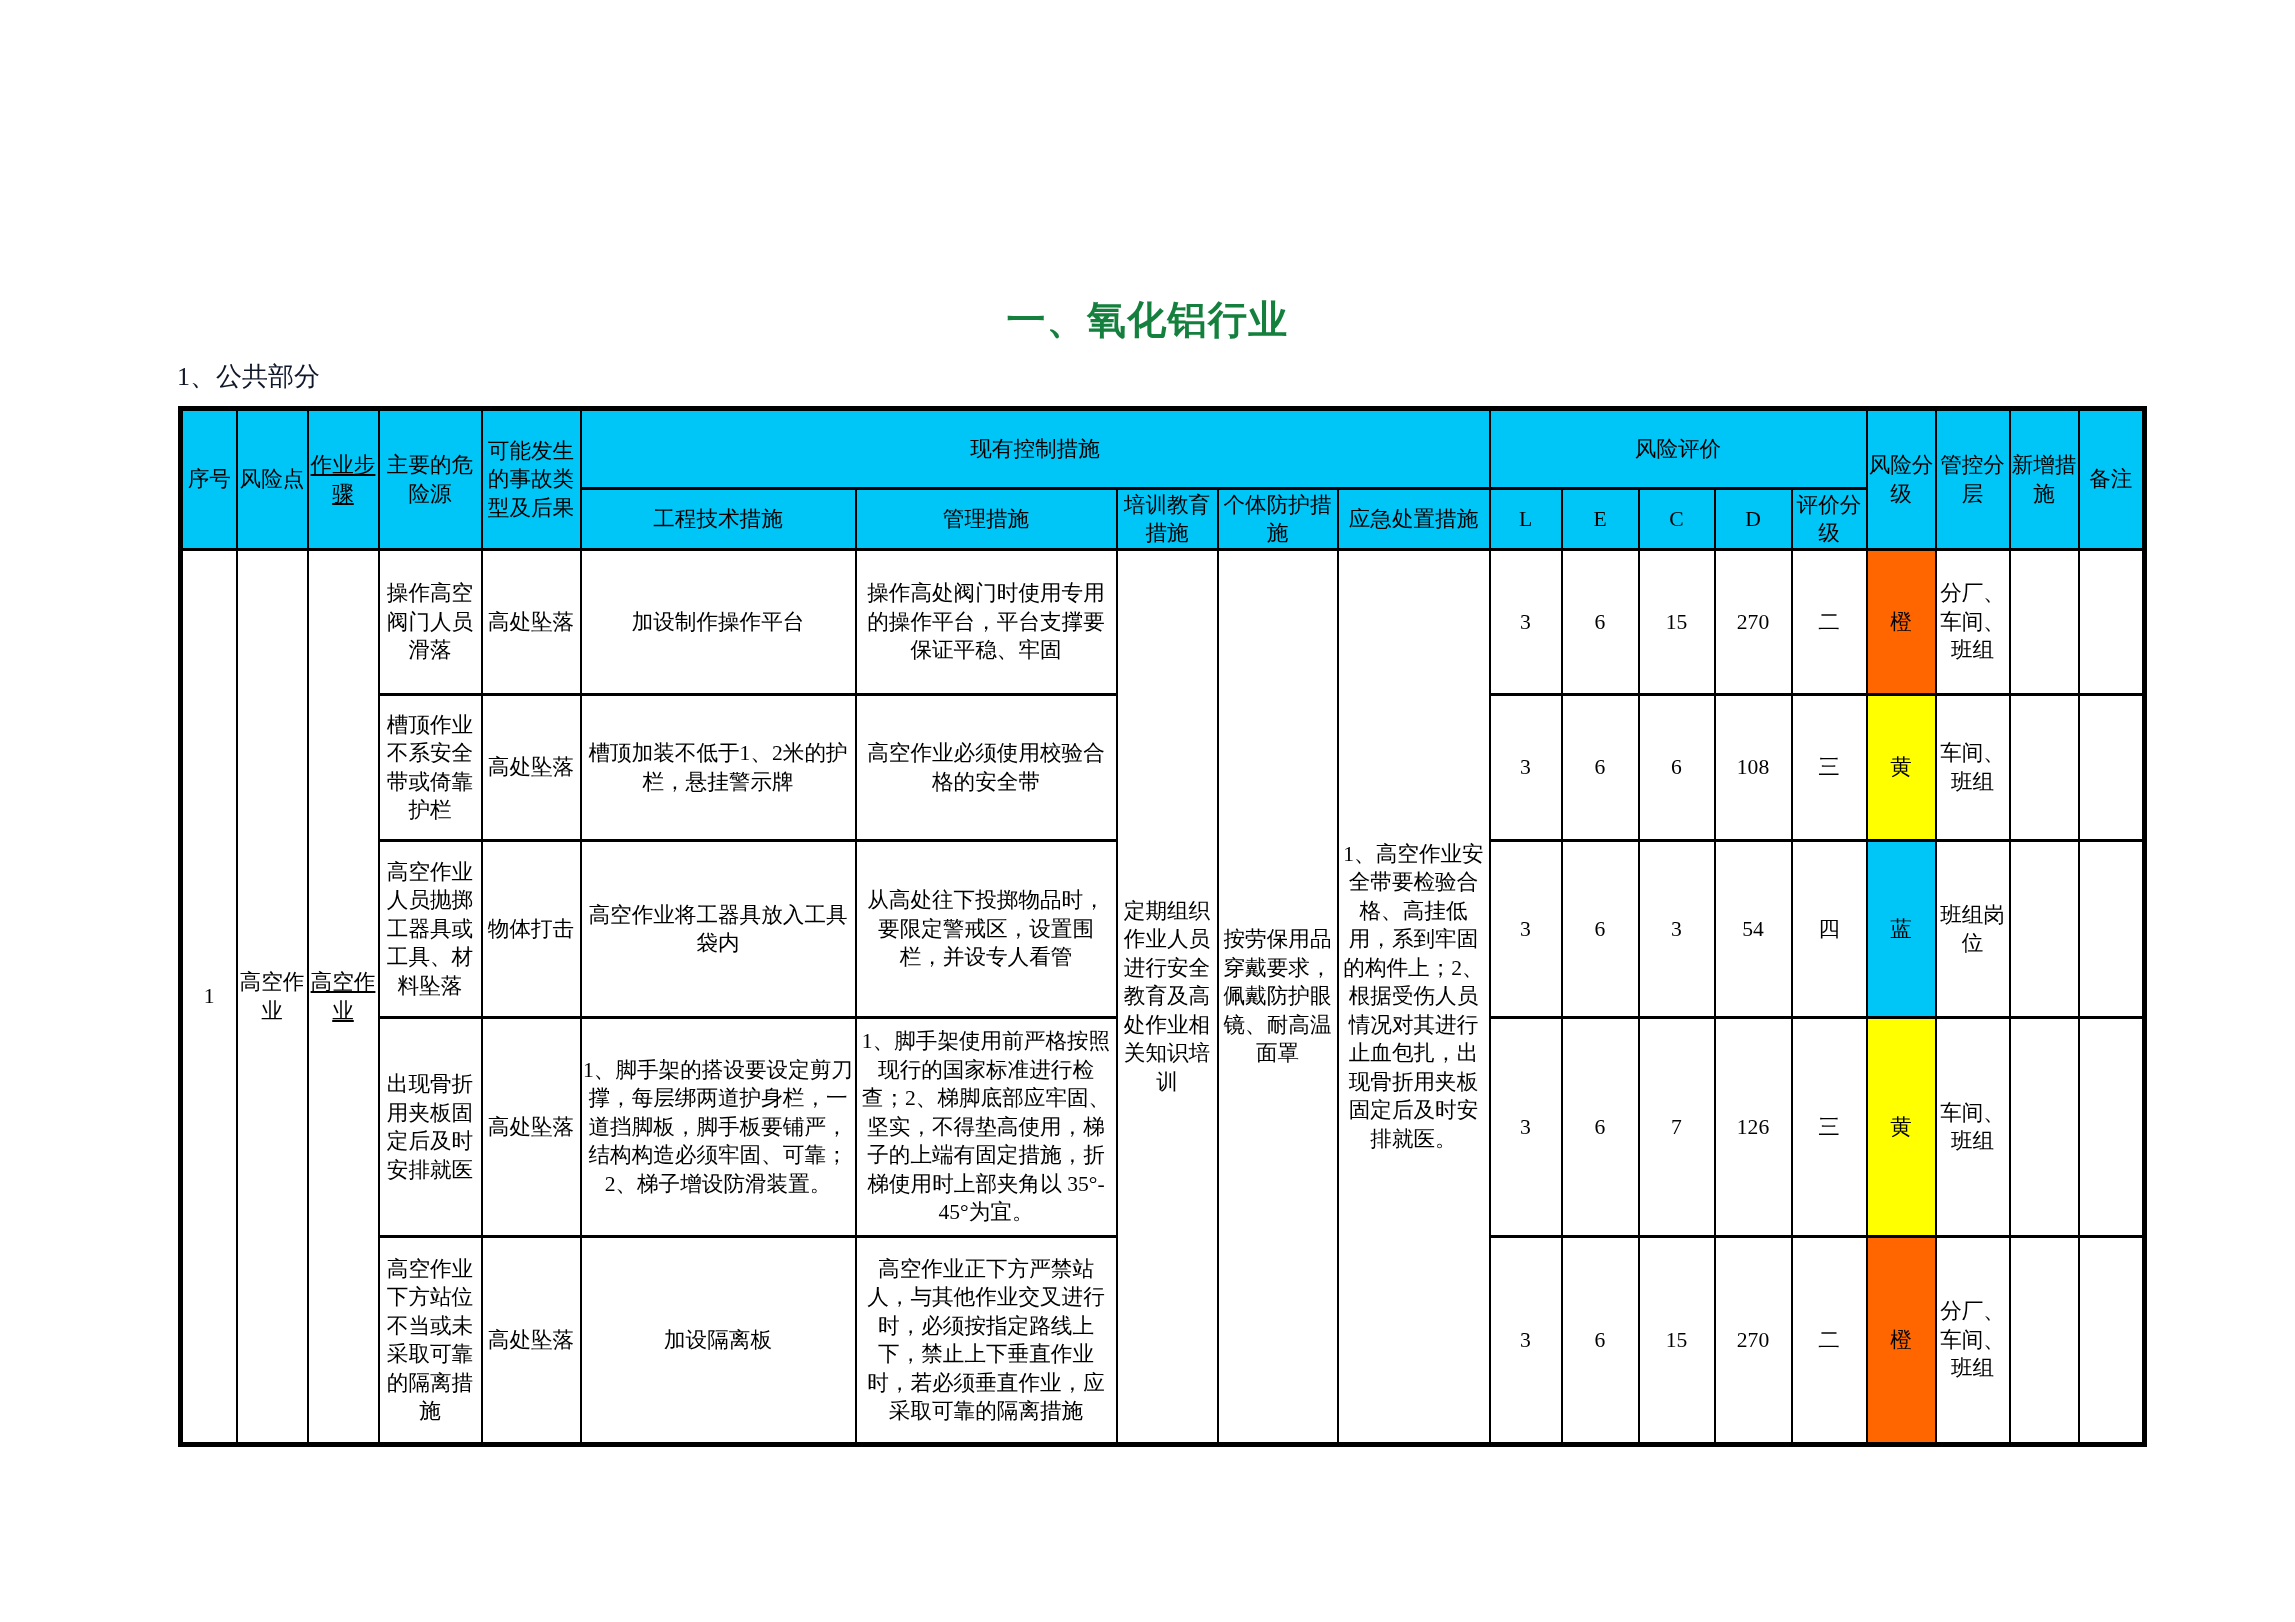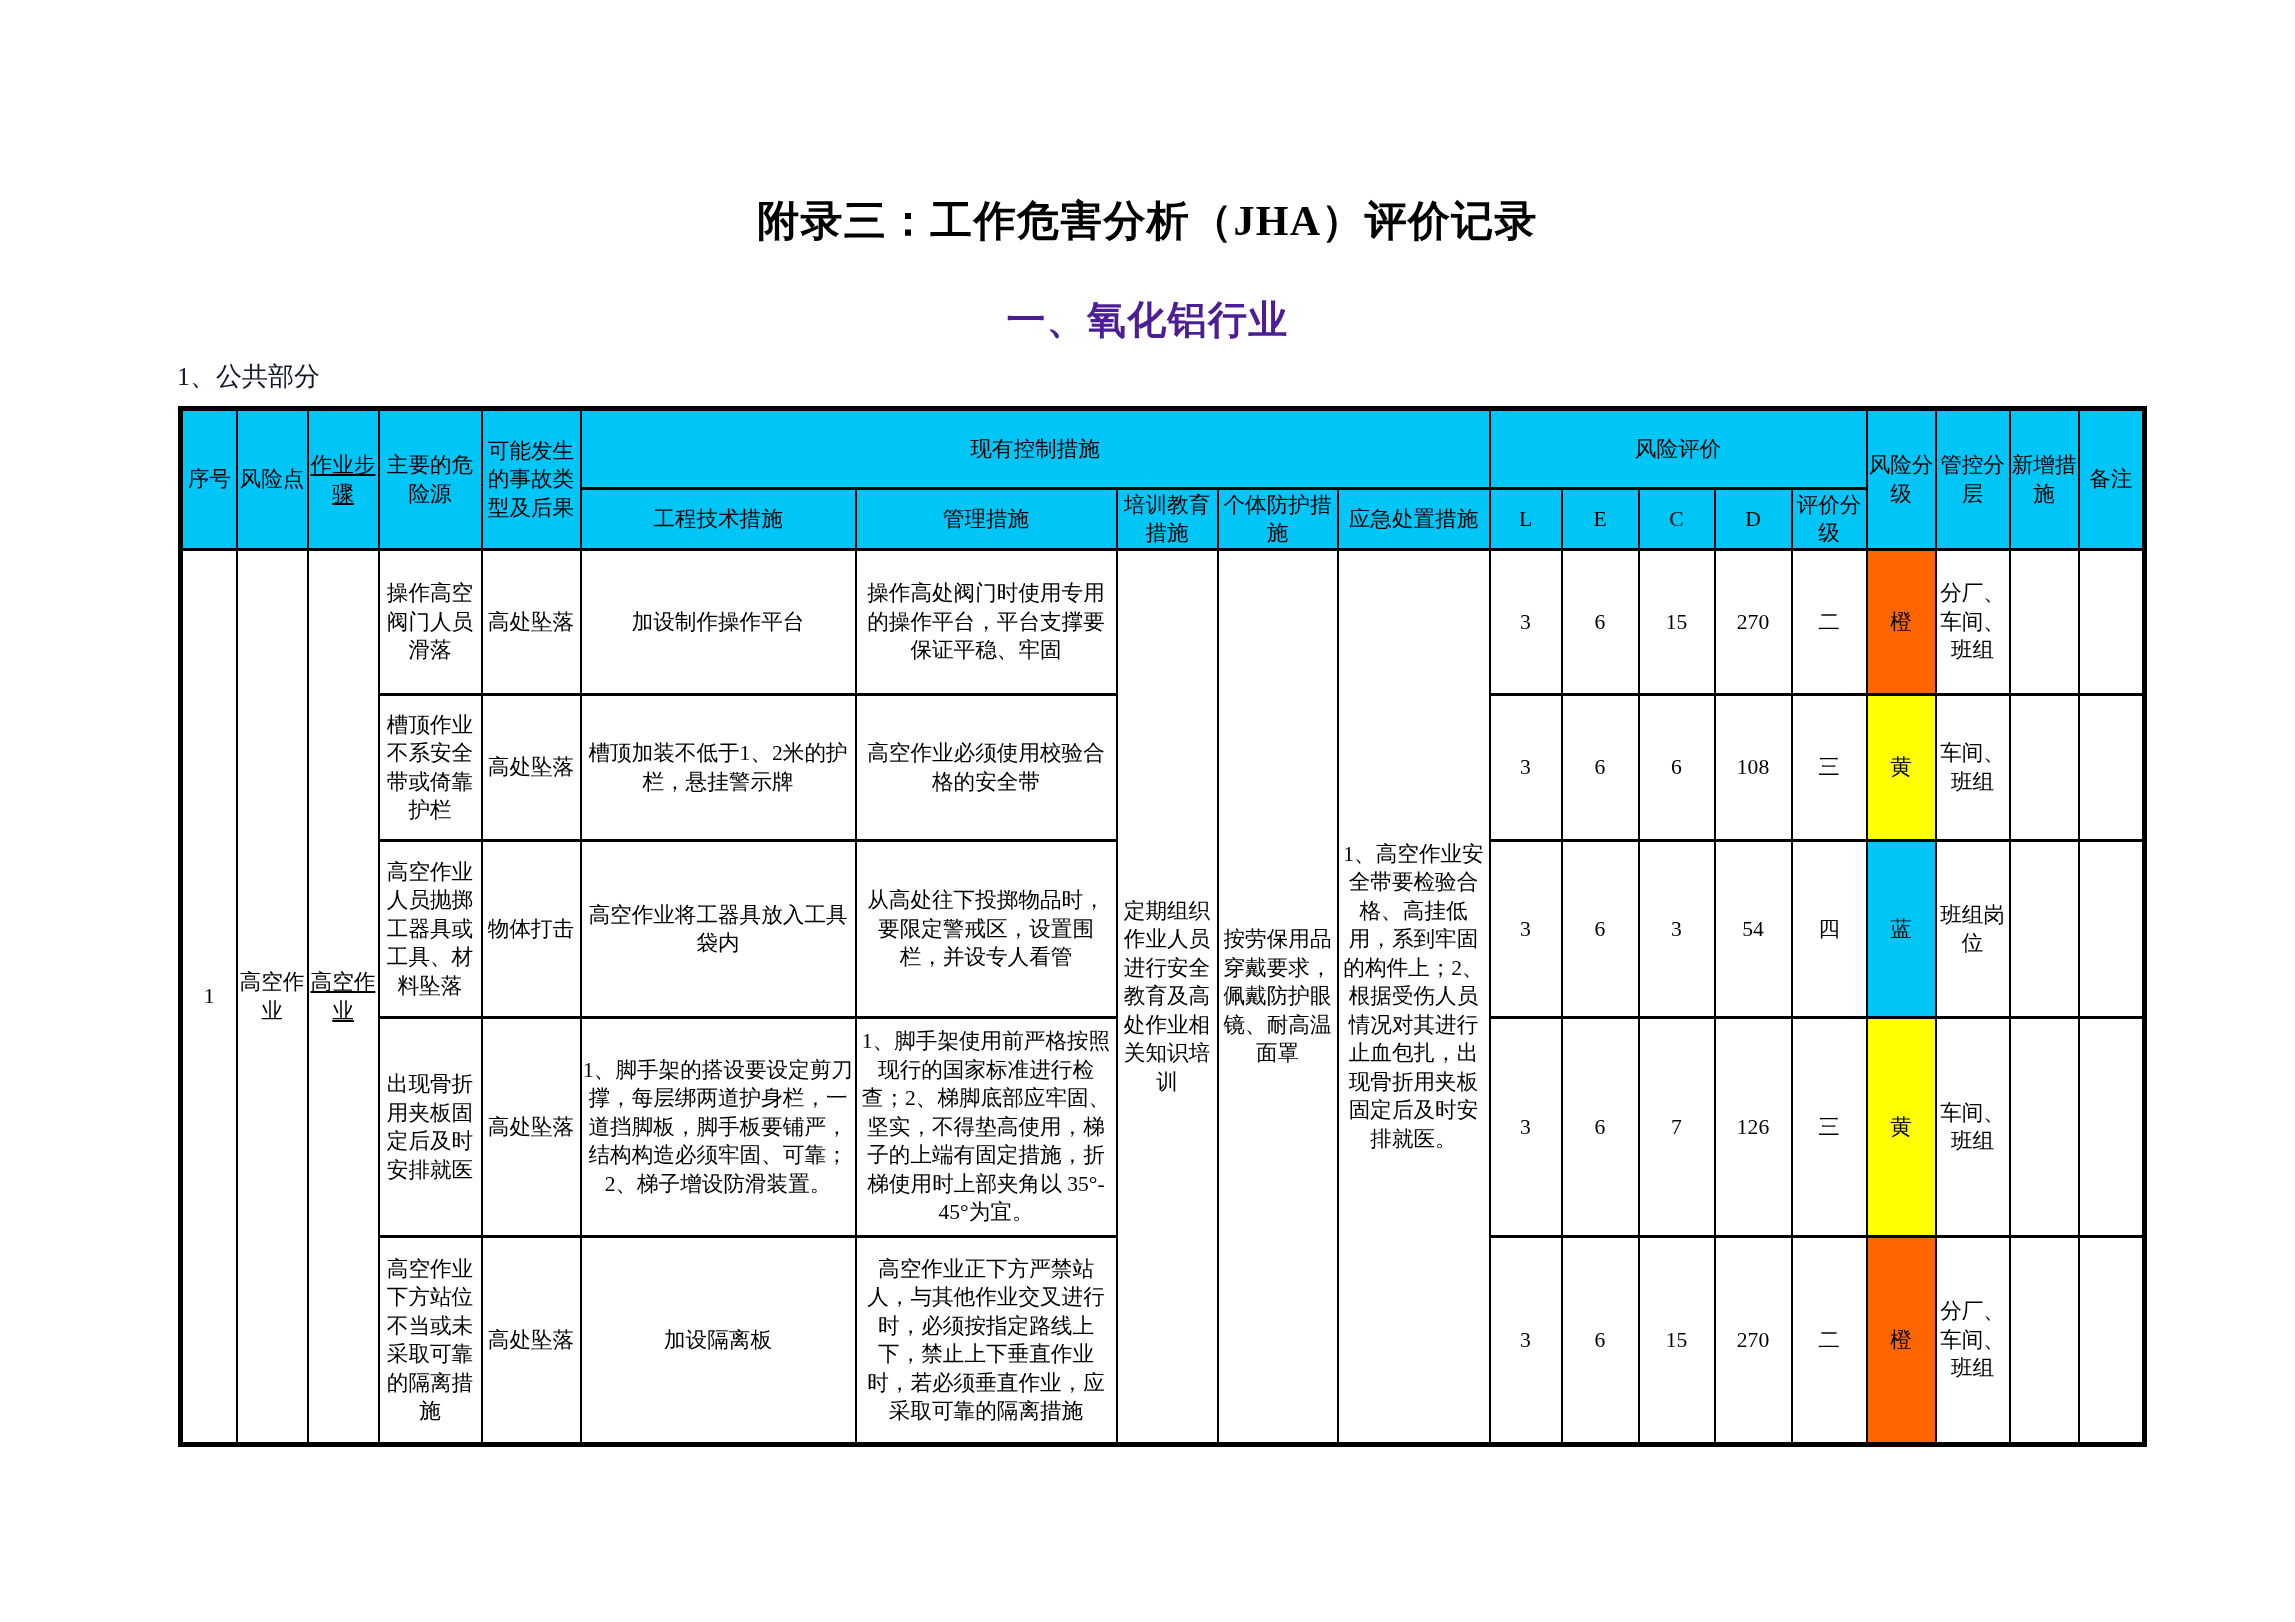--- a/index.html
+++ b/index.html
@@ -27,21 +27,21 @@
     letter-spacing: 1.3px;
   }
   #doc-subtitle {
     position: absolute;
     top: 293px;
     left: 0;
     width: 100%;
     text-align: center;
     font-size: 39px;
     font-weight: bold;
-    color: #4c1d95;
+    color: #15803d;
     letter-spacing: 1.3px;
   }
   #section-label {
     position: absolute;
     top: 359px;
     left: 177px;
     font-size: 26px;
     color: #0f172a;
   }
   table.jha {
@@ -88,21 +88,20 @@
   .c-rem   { padding: 0 11.8px; }
   .bg-orange { background: #FF6600; }
   .bg-yellow { background: #FFFF00; }
   .bg-blue   { background: #00C6F8; }
 </style>
 </head>
 <body>
 
 <div id="page">
 
-  <div id="doc-title">附录三：工作危害分析（JHA）评价记录</div>
   <div id="doc-subtitle">一、氧化铝行业</div>
   <div id="section-label">1、公共部分</div>
 
   <table class="jha">
     <colgroup>
       <col style="width:56px">
         <col style="width:71px">
         <col style="width:71px">
       <col style="width:103px">
         <col style="width:99px">

